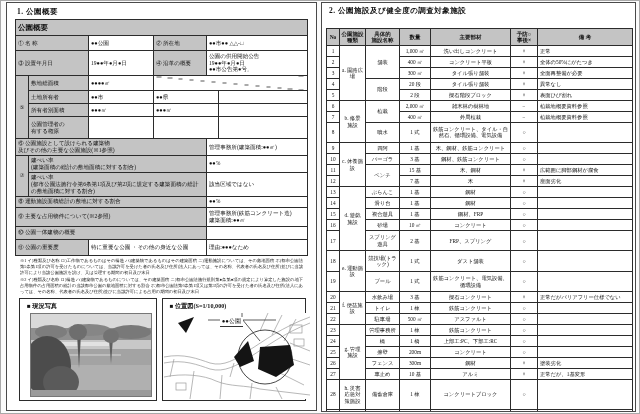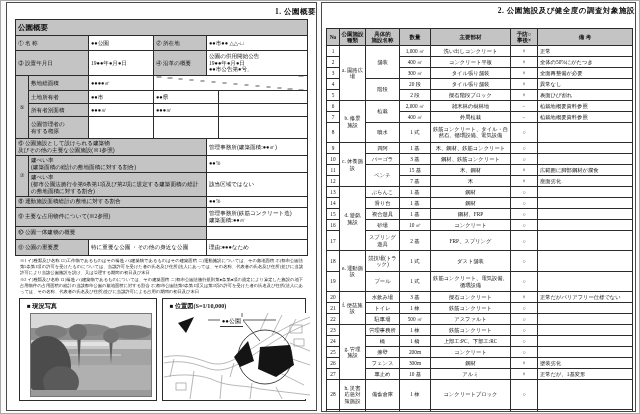--- a/index.html
+++ b/index.html
@@ -7,21 +7,21 @@
     width:640px;height:414px;position:relative;
     background:#fbfbfb;
     font-family:"Liberation Serif","DejaVu Serif",serif;
     color:#111;
   }
   .outer-frame{position:absolute;inset:0;border:1px solid #a9a9a9;box-sizing:border-box;}
   .page{position:absolute;background:#fff;border:1px solid #4a4a4a;box-sizing:border-box;overflow:hidden;}
   #page-left{left:6px;top:2px;width:311px;height:409px;}
   #page-right{left:321px;top:2px;width:315px;height:410px;}
 
-  .page-heading{font-size:7.5px;font-weight:bold;margin:4px 0 2px 10px;letter-spacing:.5px;text-align:right;}
+  .page-heading{font-size:7.5px;font-weight:bold;margin:4px 0 2px 10px;letter-spacing:.5px;}
 
   
   table.ov{border-collapse:collapse;table-layout:fixed;margin:0 auto;width:292px;}
   .ov td{border:.6px solid #2b2b2b;font-size:5.6px;line-height:1.25;padding:1px 2px;overflow:hidden;vertical-align:middle;}
   .g{background:#c4c4c4;}
   .ctr{text-align:center;}
   .pre{white-space:pre-line;}
   .sm{font-size:5px;line-height:1.2;}
   .ov .ttl{font-size:7.5px;font-weight:bold;background:#c4c4c4;height:13px;}
   .diag{background-image:linear-gradient(to top right,transparent 49.3%,#555 49.3%,#555 50.7%,transparent 50.7%);}

